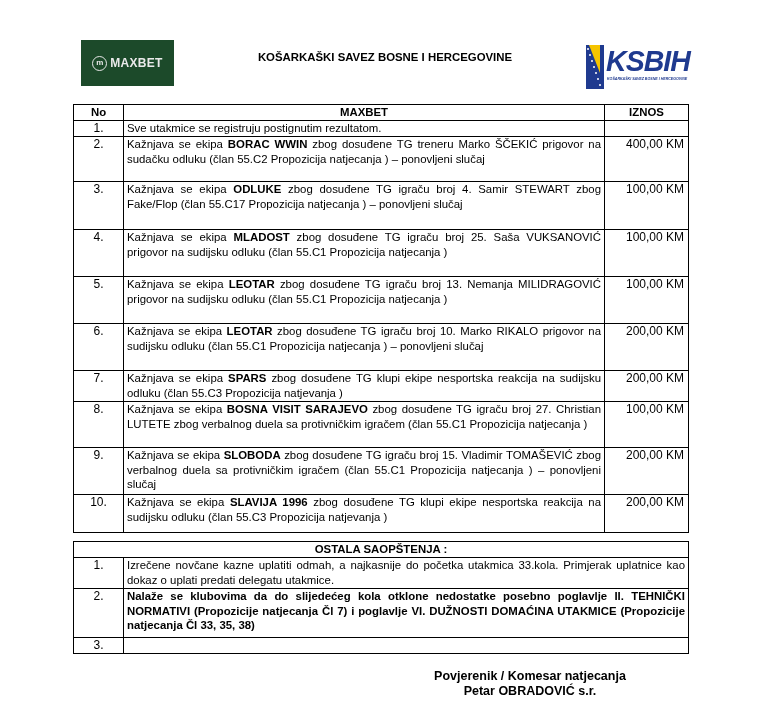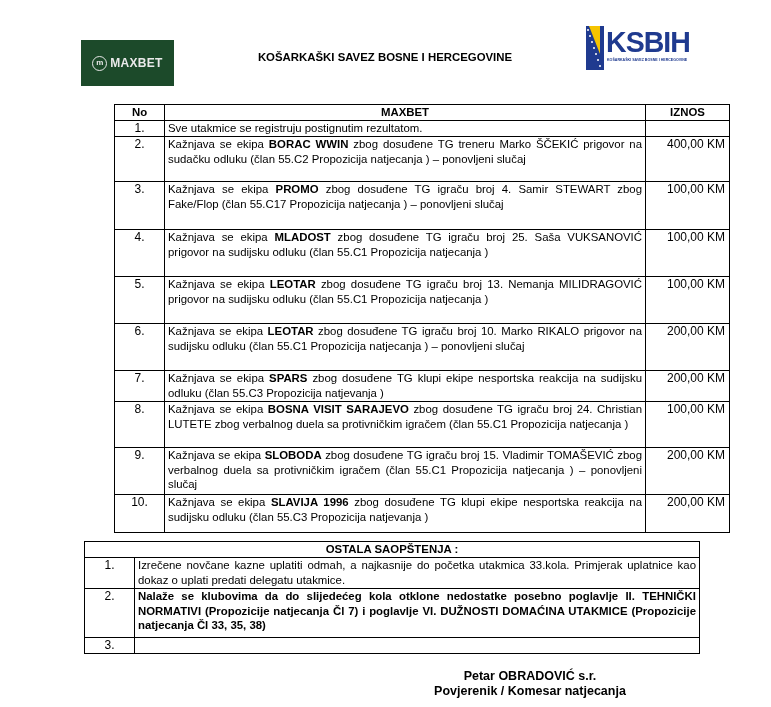--- a/index.html
+++ b/index.html
@@ -5,34 +5,34 @@
     html, body { margin:0; padding:0; background:#ffffff; }
     body { width:771px; height:707px; position:relative; overflow:hidden;
            font-family:"Liberation Sans", sans-serif; color:#000; }
     .logo-maxbet { position:absolute; left:81px; top:40px; width:93px; height:46px; background:#1c4a2a;
                    display:flex; align-items:center; justify-content:center; gap:3px; }
     .maxbet-emblem { width:13px; height:13px; border:1.5px solid #e8e8e8; border-radius:50%;
                      color:#e8e8e8; font-size:8px; font-weight:bold; display:flex; align-items:center; justify-content:center; line-height:1; }
     .maxbet-text { color:#eaeaea; font-weight:bold; font-size:12px; letter-spacing:0.3px; }
     .header-title { position:absolute; left:190px; top:50px; width:390px; text-align:center;
                     font-weight:bold; font-size:11.4px; line-height:14px; }
-    .logo-ksbih { position:absolute; left:586px; top:25px; width:100px; height:46px; }
+    .logo-ksbih { position:absolute; left:586px; top:44px; width:100px; height:46px;font-style:italic; }
     .ksbih-text { position:absolute; left:20px; top:0px; color:#1f3a8f; font-weight:bold; font-size:30px;
                   letter-spacing:-1px; line-height:34px; font-family:"Liberation Sans", sans-serif; transform:scaleX(0.95); transform-origin:left; }
     .ksbih-sub { position:absolute; left:21px; top:33px; font-size:3.6px; color:#1f3a8f; font-weight:bold; white-space:nowrap; }
 
     table { border-collapse:collapse; position:absolute; left:73px; font-size:11.4px; }
     td, th { border:1px solid #000; padding:0 3px; vertical-align:top; line-height:14.5px; }
-    #decisions { top:104px; width:616px;margin-left:41px; }
+    #decisions { top:104px; width:616px; }
     #decisions th { font-weight:bold; text-align:center; height:15px; }
     #decisions col.c1 { width:50px; } #decisions col.c3 { width:84px; }
     .no { text-align:center; font-size:12px; }
     .text { text-align:justify; text-align-last:left; }
     .amt { text-align:right; font-size:12px; padding-right:4px;padding-left:20px; }
-    #notices { top:541px; width:616px;margin-left:11px; }
+    #notices { top:541px; width:616px; }
     #notices th { font-weight:bold; text-align:center; height:15px; }
     #notices col.c1 { width:50px; }
     .bold { font-weight:bold; }
     .signature { position:absolute; left:400px; top:669px; width:260px; text-align:center; font-weight:bold;
                  font-size:12.5px; line-height:15px; }
   </style>
 </head>
 <body>
 
 <div class="logo-maxbet">
@@ -81,21 +81,21 @@
         <td class="text"><span>Sve utakmice se registruju postignutim rezultatom.</span><span class="bold"></span><span></span></td>
         <td class="amt"></td>
       </tr>
       <tr style="height: 45px;">
         <td class="no">2.</td>
         <td class="text"><span>Kažnjava se ekipa </span><span class="bold">BORAC WWIN</span><span> zbog dosuđene TG treneru Marko ŠČEKIĆ  prigovor na sudačku odluku (član 55.C2  Propozicija natjecanja ) – ponovljeni slučaj</span></td>
         <td class="amt">400,00 KM</td>
       </tr>
       <tr style="height: 48px;">
         <td class="no">3.</td>
-        <td class="text"><span>Kažnjava se ekipa </span><span class="bold">PROMO</span><span> zbog dosuđene TG igraču broj 4. Samir STEWART zbog Fake/Flop (član 55.C17  Propozicija natjecanja ) – ponovljeni slučaj</span></td>
+        <td class="text"><span>Kažnjava se ekipa </span><span class="bold">ODLUKE</span><span> zbog dosuđene TG igraču broj 4. Samir STEWART zbog Fake/Flop (član 55.C17  Propozicija natjecanja ) – ponovljeni slučaj</span></td>
         <td class="amt">100,00 KM</td>
       </tr>
       <tr style="height: 47px;">
         <td class="no">4.</td>
         <td class="text"><span>Kažnjava se ekipa </span><span class="bold">MLADOST</span><span> zbog dosuđene TG igraču broj 25. Saša VUKSANOVIĆ prigovor na sudijsku odluku (član 55.C1  Propozicija natjecanja )</span></td>
         <td class="amt">100,00 KM</td>
       </tr>
       <tr style="height: 47px;">
         <td class="no">5.</td>
         <td class="text"><span>Kažnjava se ekipa </span><span class="bold">LEOTAR</span><span> zbog dosuđene TG igraču broj 13. Nemanja MILIDRAGOVIĆ prigovor na sudijsku odluku (član 55.C1  Propozicija natjecanja )</span></td>
@@ -106,21 +106,21 @@
         <td class="text"><span>Kažnjava se ekipa </span><span class="bold">LEOTAR</span><span> zbog dosuđene TG igraču broj 10. Marko RIKALO prigovor na sudijsku odluku (član 55.C1  Propozicija natjecanja ) – ponovljeni slučaj</span></td>
         <td class="amt">200,00 KM</td>
       </tr>
       <tr style="height: 31px;">
         <td class="no">7.</td>
         <td class="text"><span>Kažnjava se ekipa </span><span class="bold">SPARS</span><span> zbog dosuđene TG klupi ekipe nesportska reakcija na sudijsku odluku  (član 55.C3  Propozicija natjevanja )</span></td>
         <td class="amt">200,00 KM</td>
       </tr>
       <tr style="height: 46px;">
         <td class="no">8.</td>
-        <td class="text"><span>Kažnjava se ekipa </span><span class="bold">BOSNA VISIT SARAJEVO</span><span> zbog dosuđene TG igraču broj 24. Christian LUTETE zbog verbalnog duela sa protivničkim igračem (član 55.C1  Propozicija natjecanja )</span></td>
+        <td class="text"><span>Kažnjava se ekipa </span><span class="bold">BOSNA VISIT SARAJEVO</span><span> zbog dosuđene TG igraču broj 27. Christian LUTETE zbog verbalnog duela sa protivničkim igračem (član 55.C1  Propozicija natjecanja )</span></td>
         <td class="amt">100,00 KM</td>
       </tr>
       <tr style="height: 47px;">
         <td class="no">9.</td>
         <td class="text"><span>Kažnjava se ekipa </span><span class="bold">SLOBODA</span><span> zbog dosuđene TG igraču broj 15. Vladimir TOMAŠEVIĆ zbog verbalnog duela sa protivničkim igračem (član 55.C1 Propozicija natjecanja ) – ponovljeni slučaj</span></td>
         <td class="amt">200,00 KM</td>
       </tr>
       <tr style="height: 38px;">
         <td class="no">10.</td>
         <td class="text"><span>Kažnjava se ekipa </span><span class="bold">SLAVIJA 1996</span><span> zbog dosuđene TG klupi ekipe nesportska reakcija na sudijsku odluku  (član 55.C3  Propozicija natjevanja )</span></td>
@@ -149,15 +149,15 @@
         <td class="text bold">Nalaže se klubovima da do slijedećeg kola otklone nedostatke posebno poglavlje II. TEHNIČKI NORMATIVI (Propozicije natjecanja Čl 7) i poglavlje VI. DUŽNOSTI DOMAĆINA UTAKMICE (Propozicije natjecanja Čl 33, 35, 38)</td>
       </tr>
       <tr style="height: 15px;">
         <td class="no">3.</td>
         <td class="text"></td>
       </tr>
     </tbody>
 </table>
 
 <div class="signature">
+  <div>Povjerenik / Komesar natjecanja</div>
   <div>Petar OBRADOVIĆ s.r.</div>
-  <div>Povjerenik / Komesar natjecanja</div>
 </div>
 
 </body></html>

